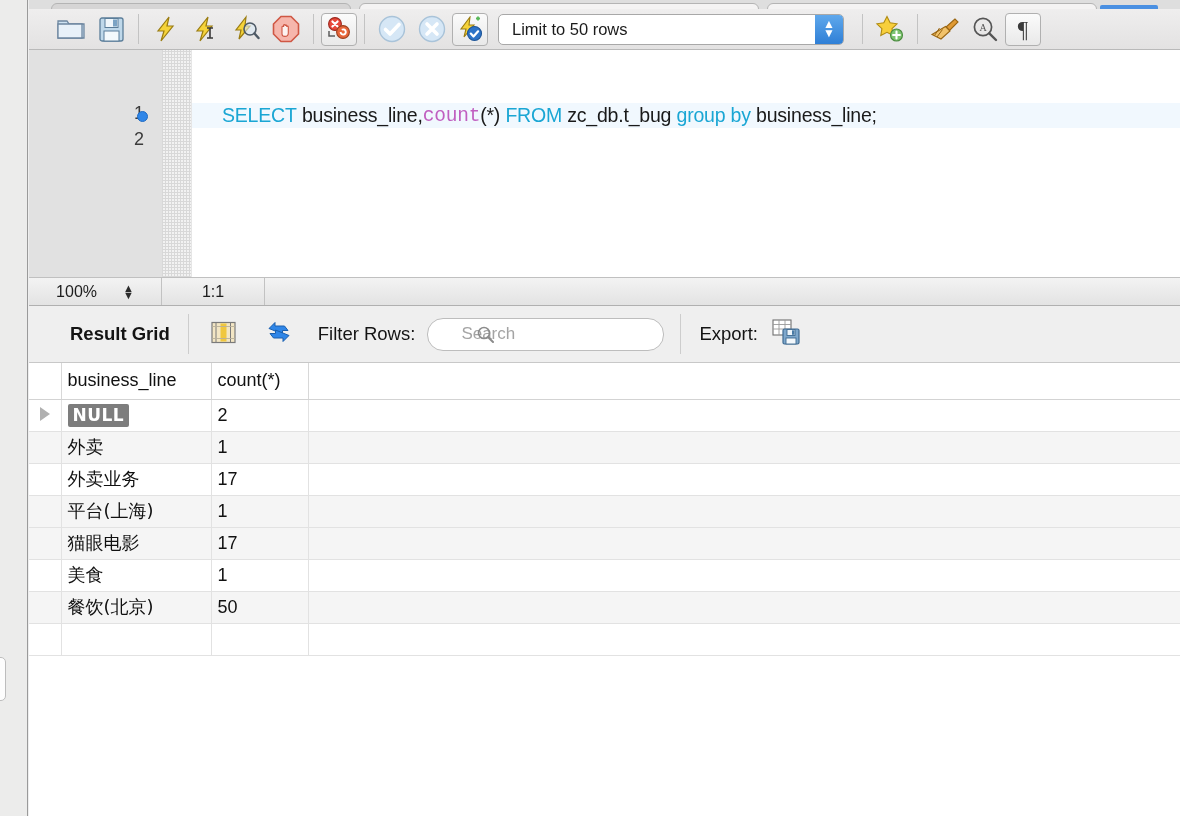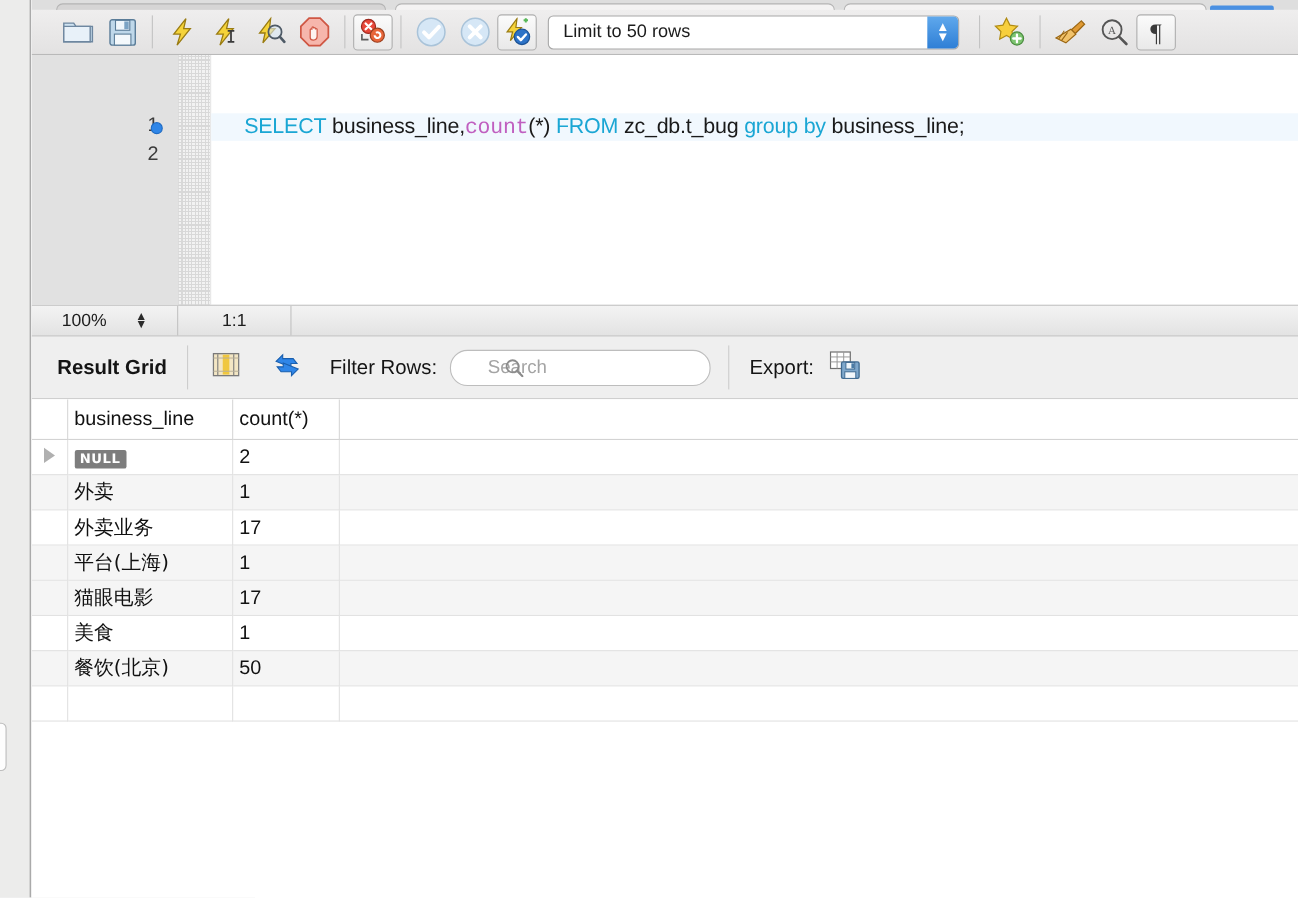--- a/index.html
+++ b/index.html
@@ -73,21 +73,21 @@
   .tb-btn.framed {
     border: 1px solid #b0b0b0;
     background: linear-gradient(#fbfbfb, #e9e9e9);
     width: 36px; height: 33px;
   }
   .tb-btn svg { display: block; }
 
   
   .limit-wrap {
     flex: 0 0 auto; margin-left: 10px;
-    width: 374px; height: 31px;
+    width: 346px; height: 31px;
     position: relative;
     text-decoration: underline;
   }
   .limit-box {
     position: absolute; inset: 0;
     background: #ffffff;
     border: 1px solid #a8a8a8;
     border-radius: 5px;
     display: flex; align-items: center;
     padding-left: 13px;
@@ -177,21 +177,21 @@
   .status-fill { flex: 1; }
 
   
   .rg-toolbar {
     position: absolute; left: 0; top: 306px; width: 1151px; height: 57px;
     background: #efefef;
     border-bottom: 1px solid #c8c8c8;
     display: flex; align-items: center;
   }
   .rg-title {
-    margin-left: 23px; font-size: 18.5px; font-weight: bold; color: #141414;
+    margin-left: 41px; font-size: 18.5px; font-weight: bold; color: #141414;
   }
   .rg-sep {
     width: 1px; height: 40px; background: #cdcdcd; margin: 0 18px;
   }
   .rg-icon {
     width: 34px; height: 34px; display: flex;
     align-items: center; justify-content: center;
   }
   .rg-label { font-size: 18.5px; color: #141414; }
   .search-box {
@@ -238,21 +238,21 @@
   .tri {
     display: inline-block;
     width: 0; height: 0;
     border-left: 10px solid #b0b0b0;
     border-top: 7px solid transparent;
     border-bottom: 7px solid transparent;
   }
   .null-badge {
     display: inline-block;
     background: #7d7d7d; color: #ffffff;
-    font-size: 12px; font-weight: bold;
+    font-size: 17px; font-weight: bold;
     letter-spacing: 0.5px;
     padding: 1px 5px 2px 5px;
     border-radius: 2px;
     font-family: "DejaVu Sans", sans-serif;
   }
   .cjk { font-family: "DejaVu Sans", "Liberation Sans", sans-serif; }
 </style>
 </head>
 <body>
 

